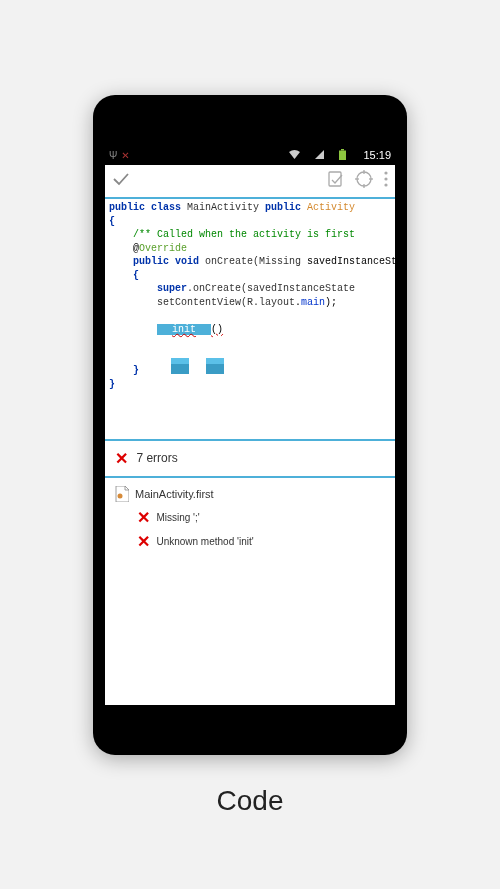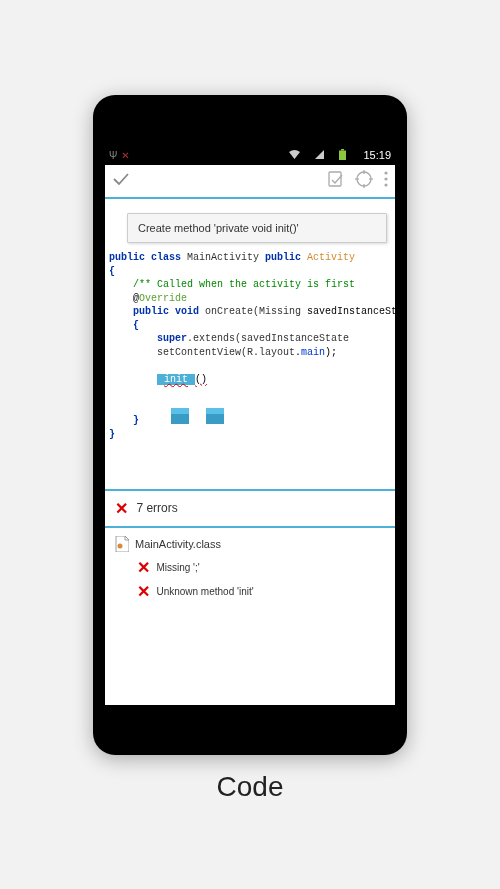--- a/index.html
+++ b/index.html
@@ -88,21 +88,21 @@
   .comment { color: #008800; }
   .ann { color: #5aa02c; }
   .method { color: #333; }
   .type { color: #333; }
   .call { color: #333; }
   .rlayout { color: #333; }
   .rfield { color: #0033cc; }
   .init-sel {
     background: #4db0d9;
     color: #fff;
-    padding: 0 7px;
+    padding: 0 15px;
   }
   .squiggle {
     text-decoration: underline wavy #cc0000;
     text-decoration-thickness: 1px;
   }
   .selection-handles {
     position: relative;
     height: 30px;
     margin-left: 38px;
     margin-top: -2px;
@@ -151,21 +151,21 @@
   .file-icon svg { width: 100%; height: 100%; }
   .error-item {
     display: flex;
     align-items: center;
     gap: 6px;
     margin-left: 22px;
     margin-bottom: 5px;
     font-size: 10px;
   }
   .caption {
-    margin-top: 16px;
+    margin-top: 30px;
     font-size: 28px;
     color: #222;
     font-family: Arial, sans-serif;
   }
 </style>
 </head>
 <body>
 
 <div class="phone">
   <div class="screen">
@@ -223,31 +223,28 @@
         <span class="dots-icon">
           <svg width="6" height="18" viewBox="0 0 6 18">
               <circle cx="3" cy="3" r="1.6" fill="#aaa"></circle>
               <circle cx="3" cy="9" r="1.6" fill="#aaa"></circle>
               <circle cx="3" cy="15" r="1.6" fill="#aaa"></circle>
             </svg>
         </span>
       </div>
     </div>
 
-    <div class="suggestion-popup">
-      <span>Create method 'private void init()'</span>
-    </div>
 
     <div class="code-area"><span class="kw">public</span><span class="kw"> class</span><span class="cls"> MainActivity</span><span class="kw"> public</span><span class="ext"> Activity</span>
 <span class="brace">{</span>
 <span class="comment">    /** Called when the activity is first</span>
 <span>    @</span><span class="ann">Override</span>
 <span class="kw">    public</span><span class="kw"> void</span><span class="method"> onCreate(</span><span class="type">Missing</span><span> savedInstanceState</span>
 <span class="brace">    {</span>
-<span class="kw">        super</span><span class="call">.extends(savedInstanceState</span>
+<span class="kw">        super</span><span class="call">.onCreate(savedInstanceState</span>
 <span class="call">        setContentView(R.</span><span class="rlayout">layout</span><span>.</span><span class="rfield">main</span><span>);</span>
 
 <span>        </span><span class="init-sel squiggle">init</span><span class="squiggle">()</span>
 <div class="selection-handles">
   <div class="handle handle-left">
     <svg viewBox="0 0 18 26">
               <path d="M18 0 L18 10 L0 10 L0 26 L18 26 L18 10" fill="#4db0d9"></path>
               <rect x="0" y="10" width="18" height="16" fill="#3a9cc5"></rect>
               <rect x="0" y="10" width="18" height="6" fill="#5bc0e8"></rect>
             </svg>
@@ -272,21 +269,21 @@
 
     <div class="errors-body">
       <div class="file-row">
         <span class="file-icon">
           <svg viewBox="0 0 14 16">
               <path d="M1 0 L10 0 L14 4 L14 16 L1 16 Z" fill="#fff" stroke="#888" stroke-width="0.8"></path>
               <path d="M10 0 L10 4 L14 4" fill="none" stroke="#888" stroke-width="0.8"></path>
               <circle cx="5" cy="10" r="2.5" fill="#d68b3a"></circle>
             </svg>
         </span>
-        <span>MainActivity.class</span>
+        <span>MainActivity.first</span>
       </div>
       <div class="error-item">
         <span class="red-x">✕</span>
         <span>Missing ';'</span>
       </div>
       <div class="error-item">
         <span class="red-x">✕</span>
         <span>Unknown method 'init'</span>
       </div>
     </div>

